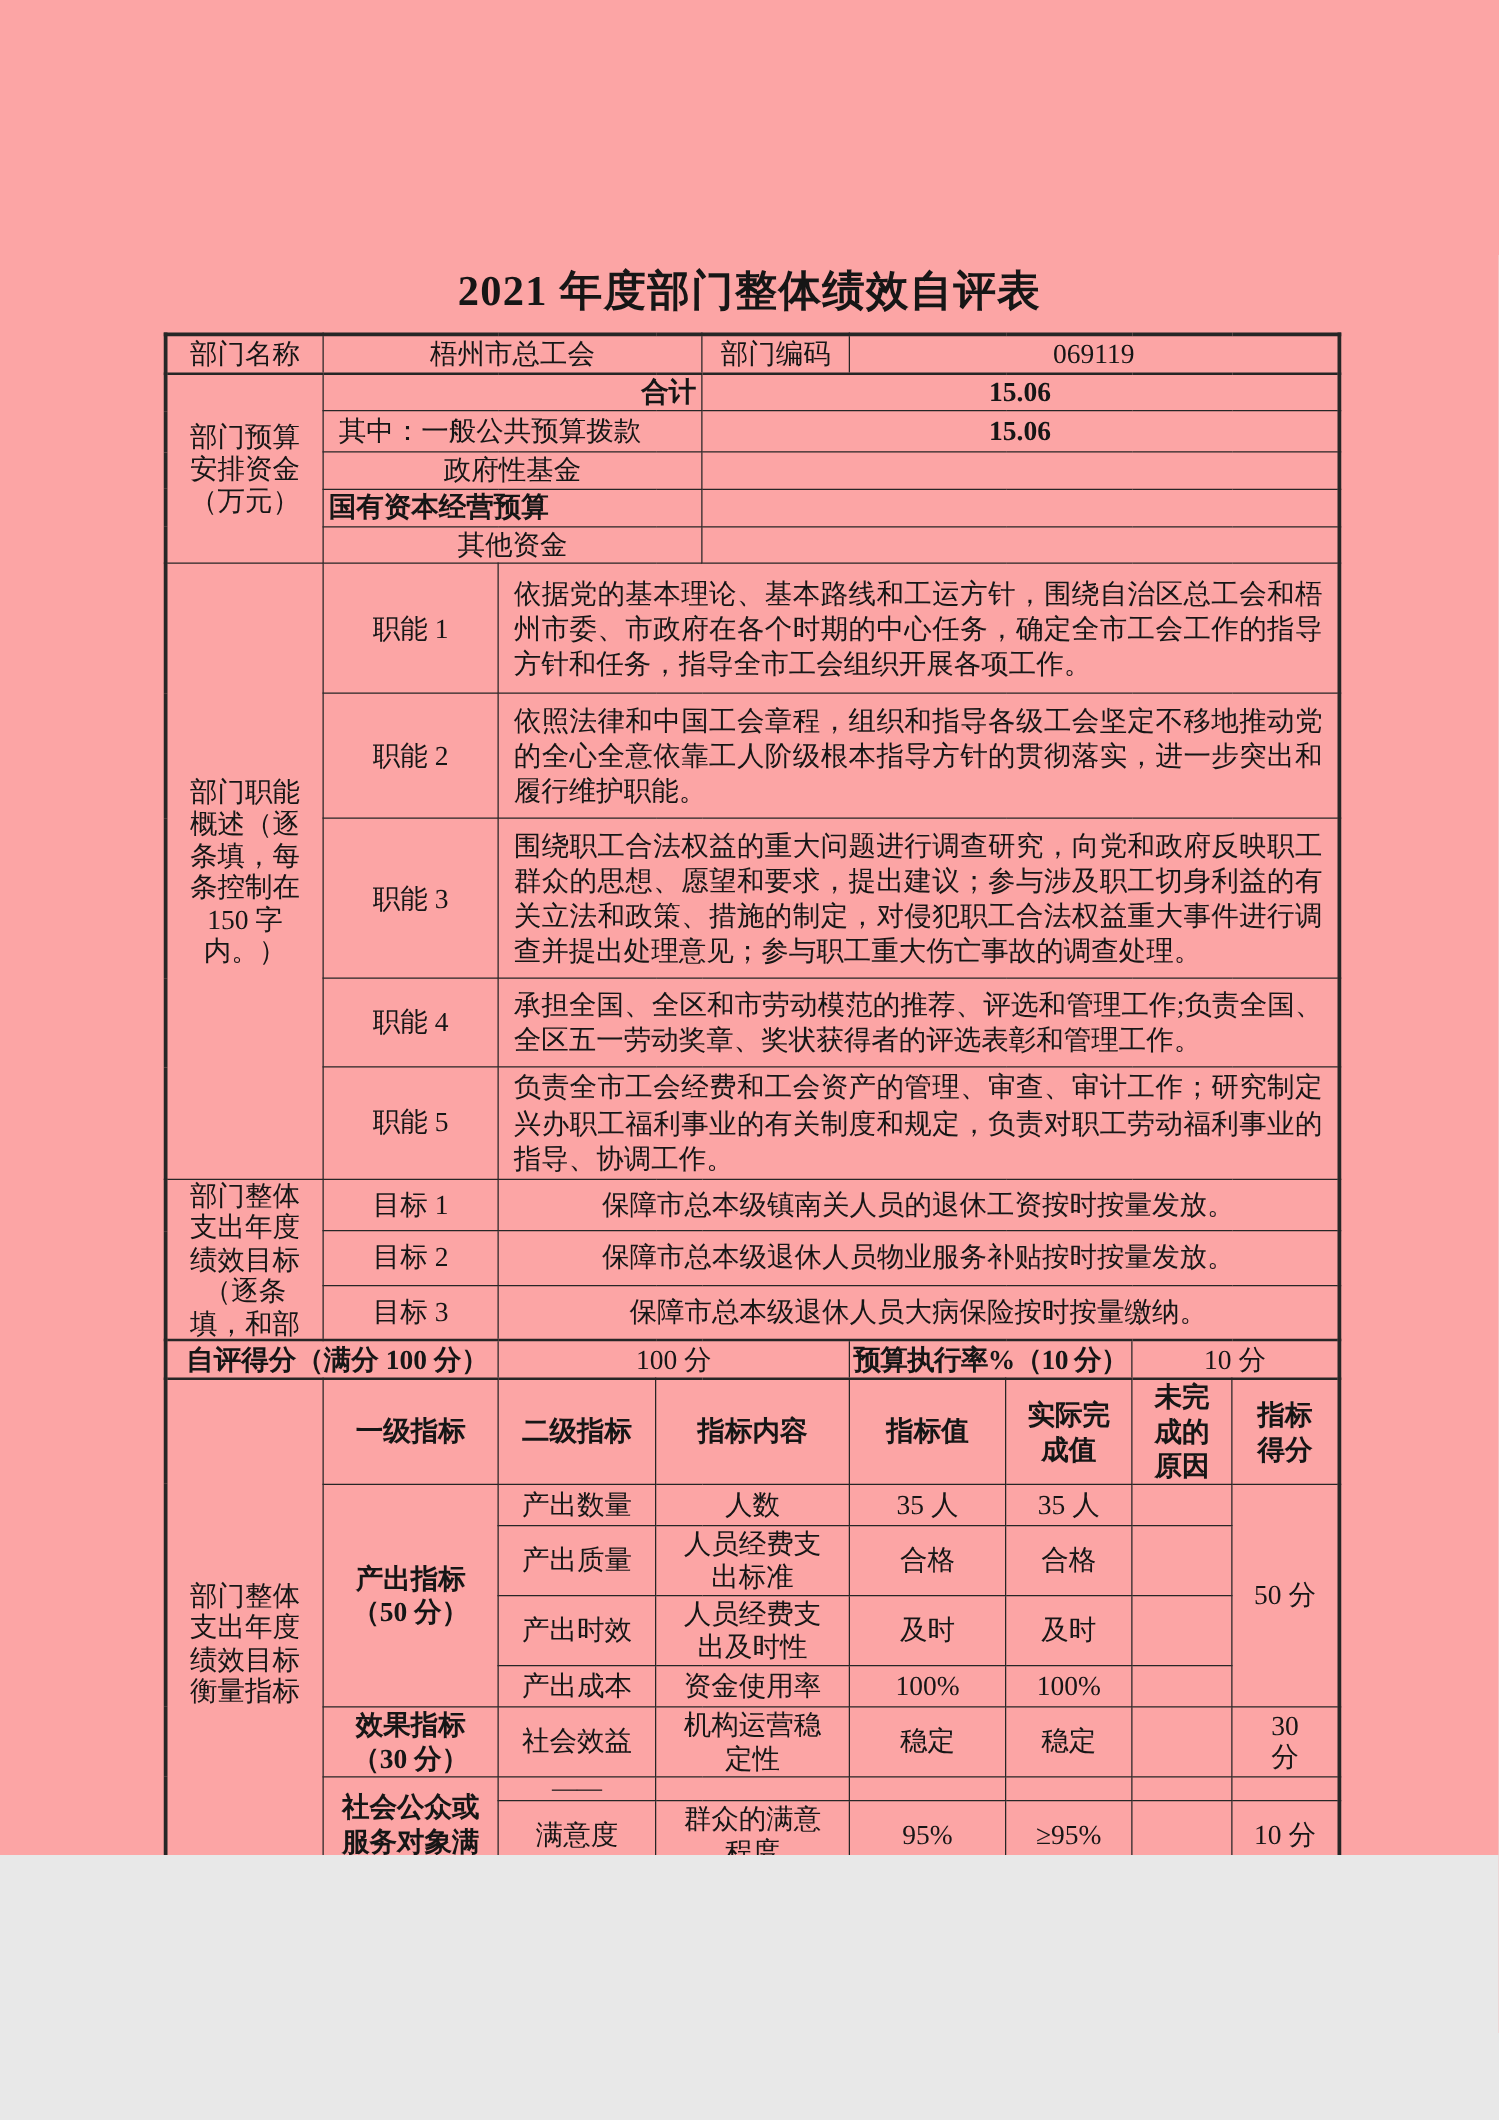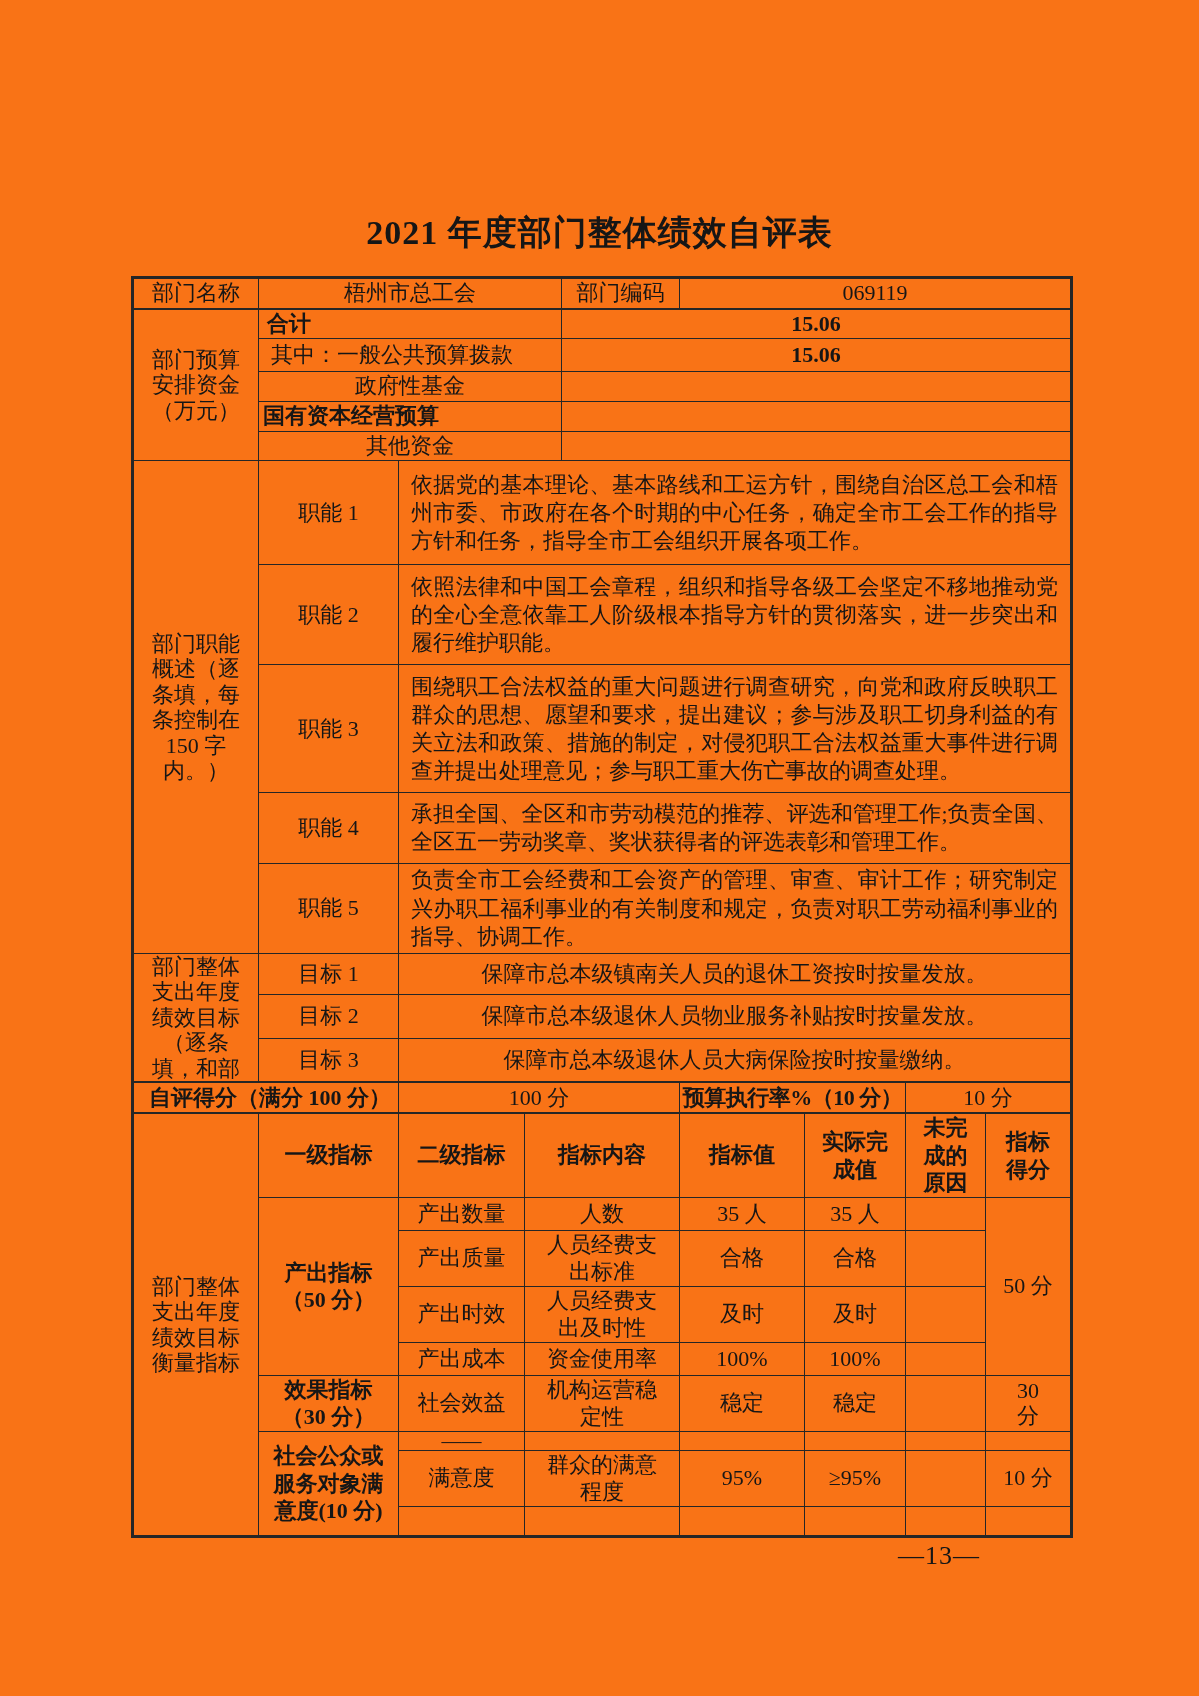--- a/index.html
+++ b/index.html
@@ -1,38 +1,38 @@
 <!DOCTYPE html>
 <html><head>
 <meta charset="utf-8">
 <style>
   html,body { margin:0; padding:0; background:#e8e8e8; }
   .page {
-    position:relative; width:1199px; height:1696px; margin:0 auto;
-    background:#f97316; overflow:hidden;
+    position:relative; width:1199px; height:1484px; margin:0 auto;
+    background:#fca5a5; overflow:hidden;
     font-family:"Liberation Serif","DejaVu Serif",serif; color:#161616;
   }
   .doc-title {
     position:absolute; top:210px; left:0; width:100%;
     text-align:center; font-size:34px; font-weight:bold; letter-spacing:1px;
   }
   table.main {
-    position:absolute; left:131px; top:276px; width:939px;
+    position:absolute; left:131px; top:266px; width:939px;
     border-collapse:collapse; table-layout:fixed;
     border:3px solid #262626;
   }
   td {
     border:1px solid #262626; font-size:22px; color:#161616;
     text-align:center; vertical-align:middle; padding:0 4px;
     overflow:hidden; line-height:1.3; word-break:break-word;
   }
   .b   { font-weight:bold; }
   .tl  { text-align:left; }
   .pl4 { padding-left:4px;font-weight:bold; }  .pl6 { padding-left:15px;margin-top:44px; }
-  .pl8 { padding-left:8px; }  .pl12{ padding-left:12px; }
+  .pl8 { padding-left:8px;text-align:right; }  .pl12{ padding-left:12px; }
   .lbl { padding:0 17px; line-height:1.16; }
   .fn  { text-align:justify; padding:2px 12px; line-height:1.28; }
   .grp { padding:0 12px; line-height:1.25;margin-left:16px; }
   .cont{ padding:0 16px; line-height:1.25; }
   .hp8 { padding:0 8px;  line-height:1.25;margin-top:28px; }
   .hp12{ padding:0 12px; line-height:1.25; }
   .tight { padding:0 2px; letter-spacing:-0.5px; }
   .pre { white-space:pre-line; line-height:1.15; }
   .tb td { border-bottom:2.5px solid #262626; }
   .score-row td { border-top:2.5px solid #262626; border-bottom:2.5px solid #262626; }

